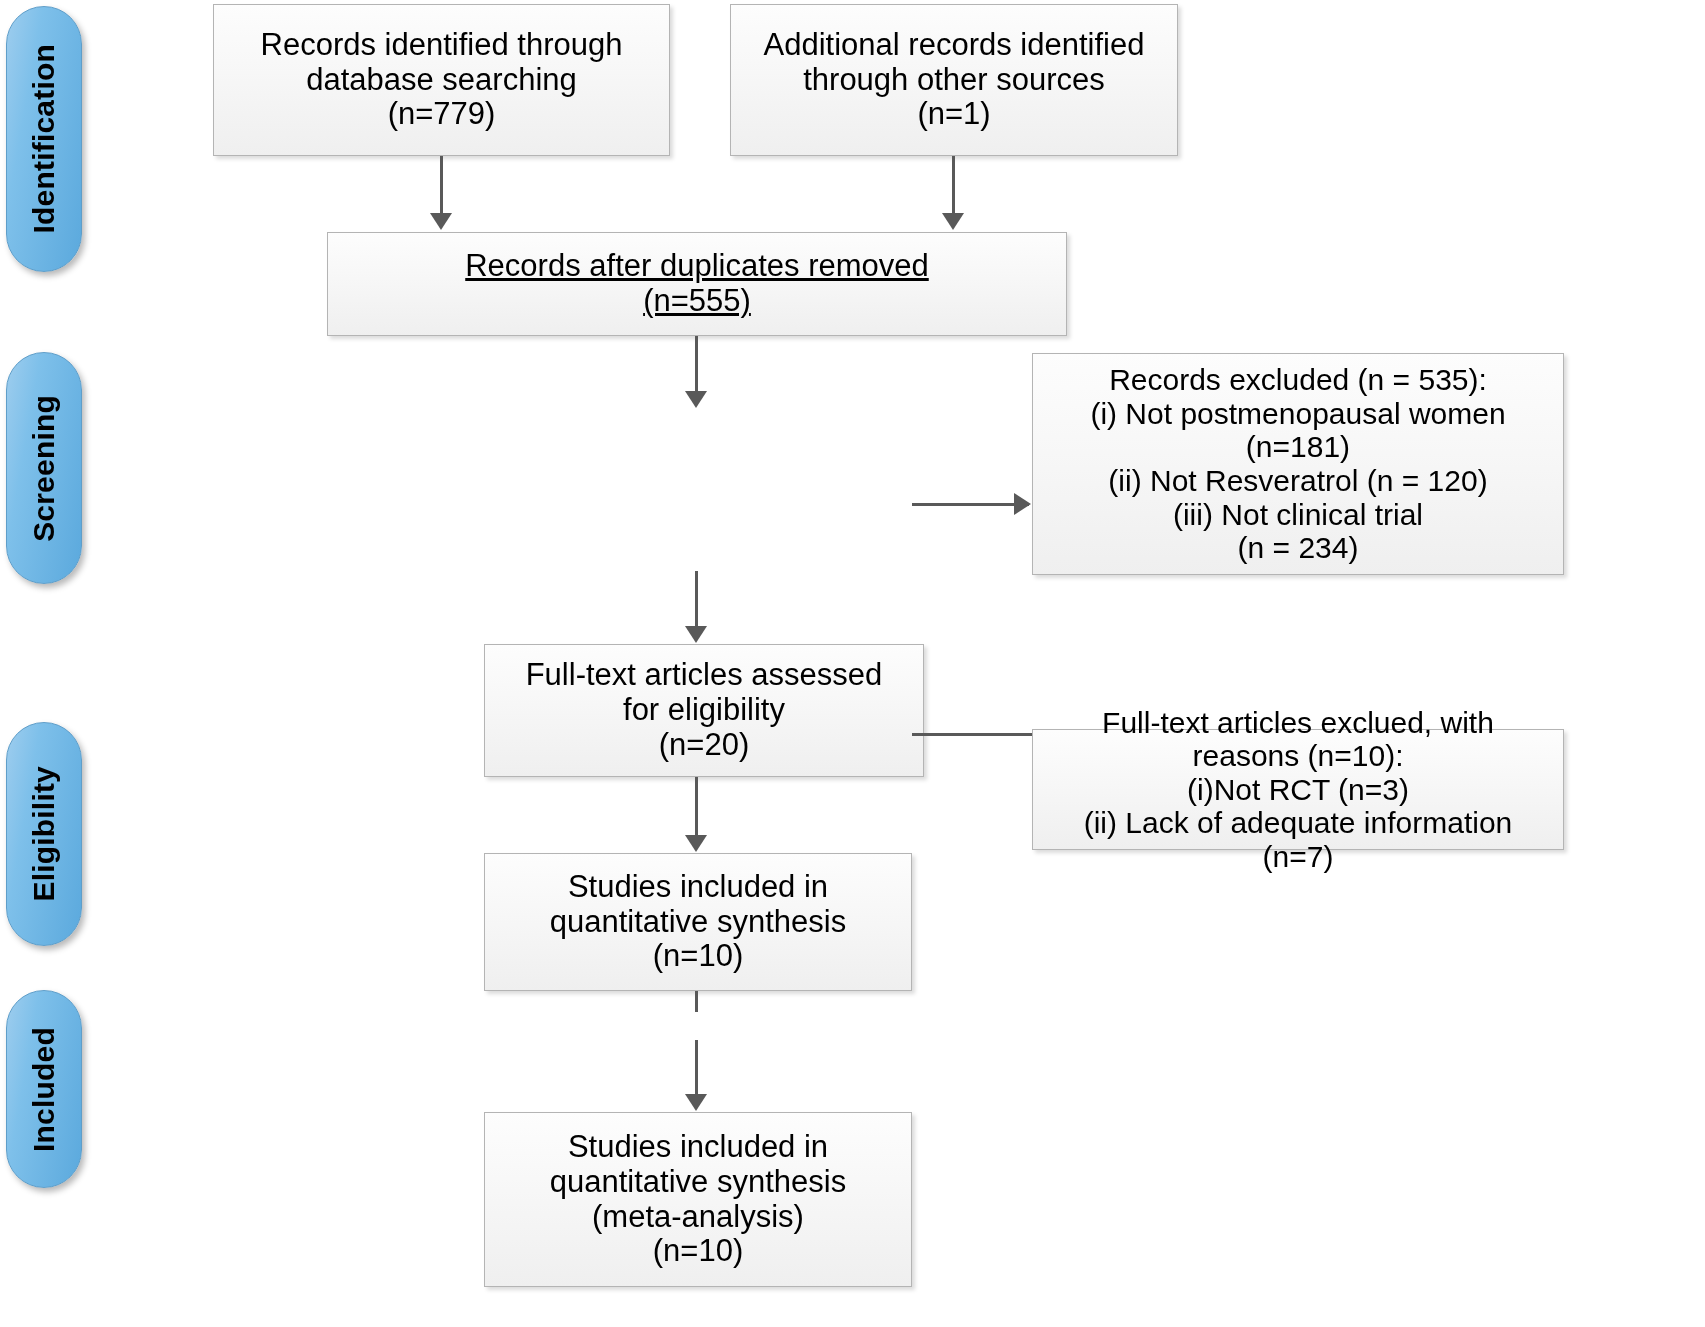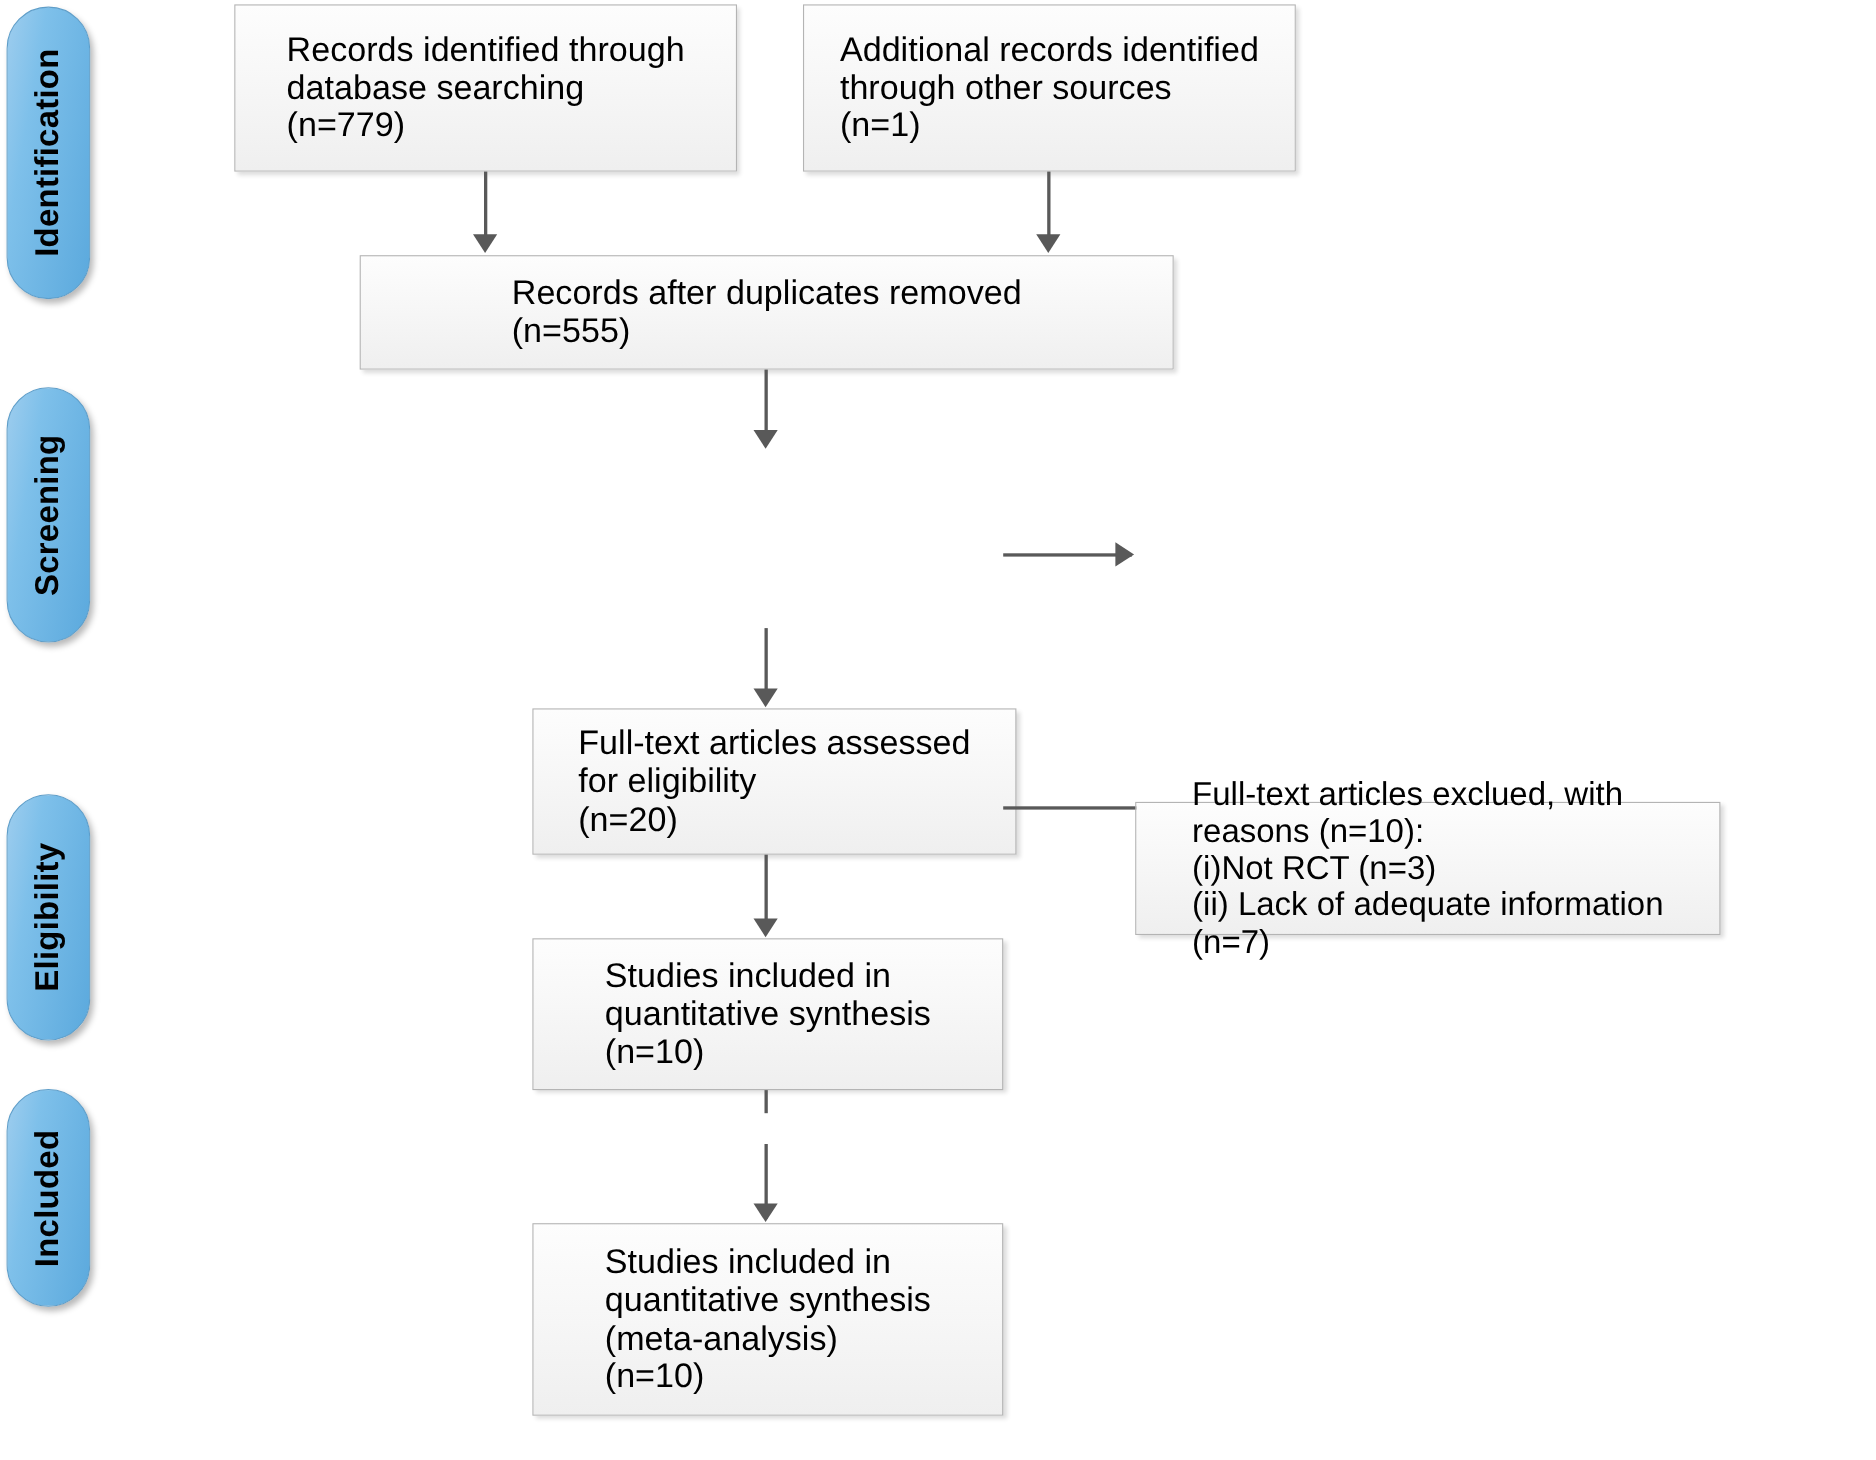--- a/index.html
+++ b/index.html
@@ -45,21 +45,21 @@
     background: linear-gradient(180deg, #fdfdfd 0%, #f7f7f7 45%, #efefef 100%);
     border: 1px solid #b4b4b4;
     box-shadow: 3px 3px 4px rgba(0,0,0,0.14);
     display: flex;
     align-items: center;
     justify-content: center;
     box-sizing: border-box;
     padding: 4px 8px;
   }
   .flow-box .box-text {
-    text-align: left;
+    text-align: center;
     font-size: 31px;
     line-height: 1.12;
     color: #000000;
     white-space: pre-line;
   }
   .flow-box.tight .box-text { font-size: 30px; }
 
   
   .conn {
     position: absolute;
@@ -117,32 +117,40 @@
 through other sources
 (n=1)</span>
   </div>
 
   <div class="conn conn-v" style="left:440px; top:156px; width:3px; height:60px;"></div>
   <div class="arrow-down" style="left:430px; top:213px;"></div>
 
   <div class="conn conn-v" style="left:952px; top:156px; width:3px; height:60px;"></div>
   <div class="arrow-down" style="left:942px; top:213px;"></div>
 
-  <div class="flow-box" style="left:327px; top:232px; width:740px; height:104px;">
+  <div class="flow-box" style="left:327px; top:232px; width:740px; height:104px;text-decoration:underline;">
     <span class="box-text">Records after duplicates removed
 (n=555)</span>
   </div>
 
   <div class="conn conn-v" style="left:695px; top:336px; width:3px; height:58px;"></div>
   <div class="arrow-down" style="left:685px; top:391px;"></div>
 
 
   <div class="conn conn-h" style="left:912px; top:503px; width:117px; height:3px;"></div>
   <div class="arrow-right" style="left:1014px; top:493px;"></div>
 
+  <div class="flow-box tight" style="left:1032px; top:353px; width:532px; height:222px;">
+    <span class="box-text">Records excluded (n = 535):
+(i) Not postmenopausal women
+(n=181)
+(ii) Not Resveratrol (n = 120)
+(iii) Not clinical trial
+(n = 234)</span>
+  </div>
 
   <div class="conn conn-v" style="left:695px; top:571px; width:3px; height:58px;"></div>
   <div class="arrow-down" style="left:685px; top:626px;"></div>
 
   <div class="flow-box" style="left:484px; top:644px; width:440px; height:133px;">
     <span class="box-text">Full-text articles assessed
 for eligibility
 (n=20)</span>
   </div>
 

